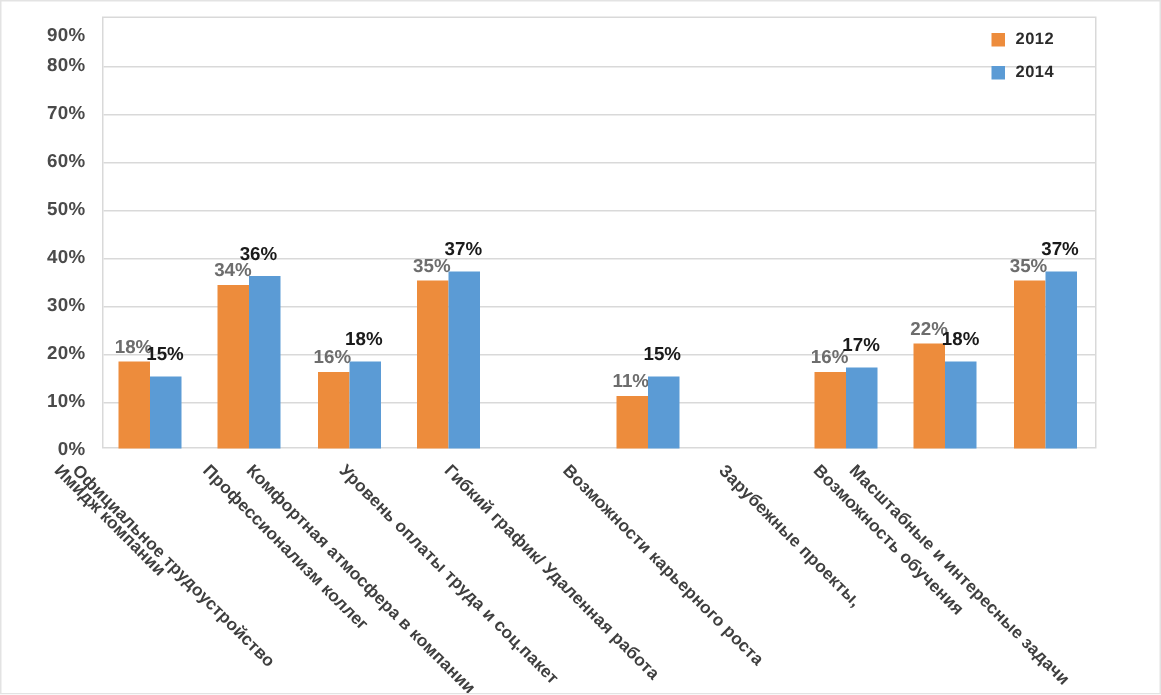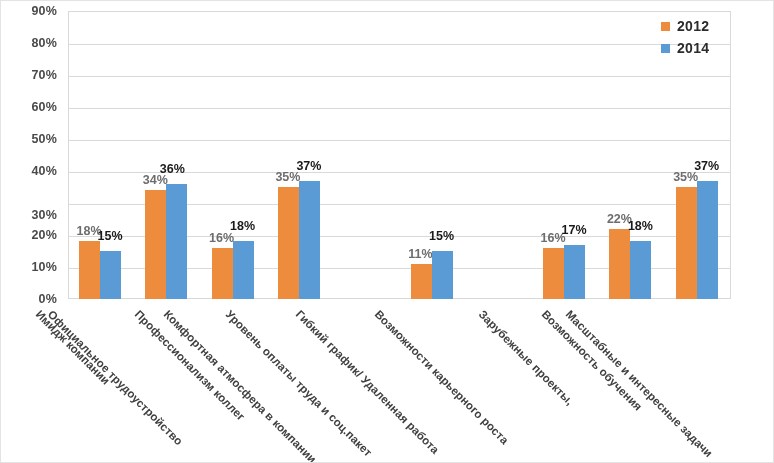--- a/index.html
+++ b/index.html
@@ -106,21 +106,21 @@
     align-items: center;
     height: 22px;
   }
   .legend-swatch {
     width: 9px;
     height: 9px;
     margin-right: 7px;
     flex: none;
   }
   .legend-label {
-    font-size: 14px;
+    font-size: 11px;
     font-weight: bold;
     color: #2b2b2b;
     letter-spacing: 0.3px;
   }
 
   
   #x-labels {
     position: absolute;
     left: 67px;
     top: 299px;
@@ -138,27 +138,27 @@
     white-space: nowrap;
     letter-spacing: 0.1px;
   }
 </style>
 </head>
 <body>
 
 <div id="screenshot">
 
   <div id="y-axis">
-      <div class="y-tick" style="top: 0px;">90%</div>
+      <div class="y-tick" style="top: 12px;">90%</div>
       <div class="y-tick" style="top: 32px; text-align: center;">80%</div>
       <div class="y-tick" style="top: 64px;">70%</div>
       <div class="y-tick" style="top: 96px;">60%</div>
       <div class="y-tick" style="top: 128px;">50%</div>
       <div class="y-tick" style="top: 160px;">40%</div>
-      <div class="y-tick" style="top: 192px; margin-top: 12px;">30%</div>
+      <div class="y-tick" style="top: 192px;">30%</div>
       <div class="y-tick" style="top: 224px;">20%</div>
       <div class="y-tick" style="top: 256px;">10%</div>
       <div class="y-tick" style="top: 288px;">0%</div>
     </div>
 
   <div id="plot-frame">
       <div class="gridline" style="top: 32px;"></div>
       <div class="gridline" style="top: 64px;"></div>
       <div class="gridline" style="top: 96px;"></div>
       <div class="gridline" style="top: 128px;"></div>

